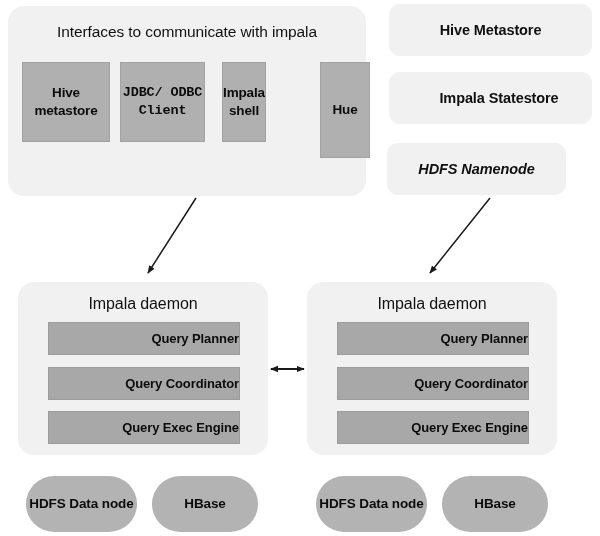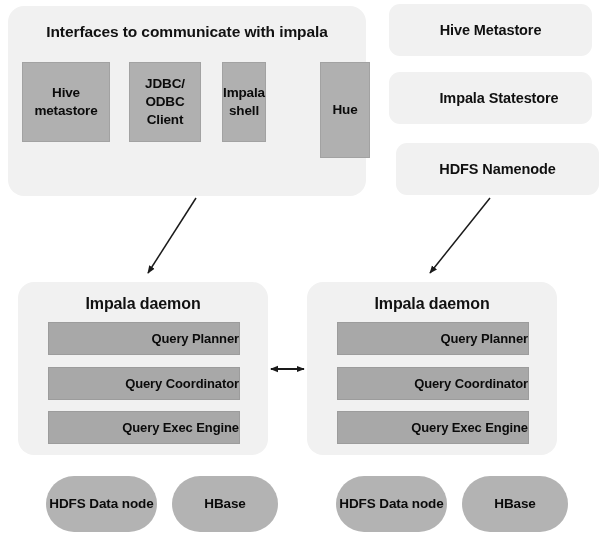--- a/index.html
+++ b/index.html
@@ -38,21 +38,21 @@
     font-size: 14.5px;
     letter-spacing: -0.1px;
   }
 
   
   .panel-title {
     position: absolute;
     left: 0;
     right: 0;
     text-align: center;
-    font-weight: bold;
+    font-weight: normal;
     color: #111111;
     letter-spacing: -0.1px;
   }
   #interfaces-title {
     top: 17px;
     font-size: 15.5px;
   }
   .daemon-title {
     top: 13px;
     font-size: 16px;
@@ -99,21 +99,20 @@
     box-sizing: border-box;
     display: flex;
     align-items: center;
     justify-content: center;
     text-align: center;
     color: #0b0b0b;
     font-weight: bold;
     font-size: 13.5px;
     line-height: 1.3;
     letter-spacing: -0.1px;
-    margin-left: 20px;
   }
 
   
   #arrow-layer {
     position: absolute;
     left: 0;
     top: 0;
     width: 600px;
     height: 536px;
     pointer-events: none;
@@ -125,41 +124,41 @@
 <div id="canvas">
 
   <div class="panel" style="left:8px; top:6px; width:358px; height:190px;">
     <div class="panel-title" id="interfaces-title">Interfaces to communicate with impala</div>
   </div>
 
   <div class="gbox" style="left:22px; top:62px; width:88px; height:80px;">
     <span>Hive metastore</span>
   </div>
 
-  <div class="gbox tall" style="left:129px; top:62px; width:72px; height:80px;">
+  <div class="gbox tall" style="left:120px; top:62px; width:85px; height:80px;font-family:Liberation Mono, monospace;">
     <span>JDBC/ ODBC Client</span>
   </div>
 
   <div class="gbox" style="left:222px; top:62px; width:44px; height:80px;">
     <span>Impala shell</span>
   </div>
 
   <div class="gbox" style="left:300px; top:62px; width:50px; height:96px;margin-left:20px;">
     <span>Hue</span>
   </div>
 
   <div class="rbox" style="left:389px; top:4px; width:203px; height:52px;">
     <span>Hive Metastore</span>
   </div>
 
   <div class="rbox" style="left:389px; top:72px; width:203px; height:52px;padding-left:17px;">
     <span>Impala Statestore</span>
   </div>
 
-  <div class="rbox" style="left:396px; top:143px; width:203px; height:52px;">
+  <div class="rbox" style="left:387px; top:143px; width:179px; height:52px;font-style:italic;">
     <span>HDFS Namenode</span>
   </div>
 
   <div class="panel" style="left:18px; top:282px; width:250px; height:173px;">
     <div class="panel-title daemon-title">Impala daemon</div>
   </div>
 
   <div class="gbar" style="left:48px; top:322px; width:192px; height:33px;">
     <span>Query Planner</span>
   </div>

